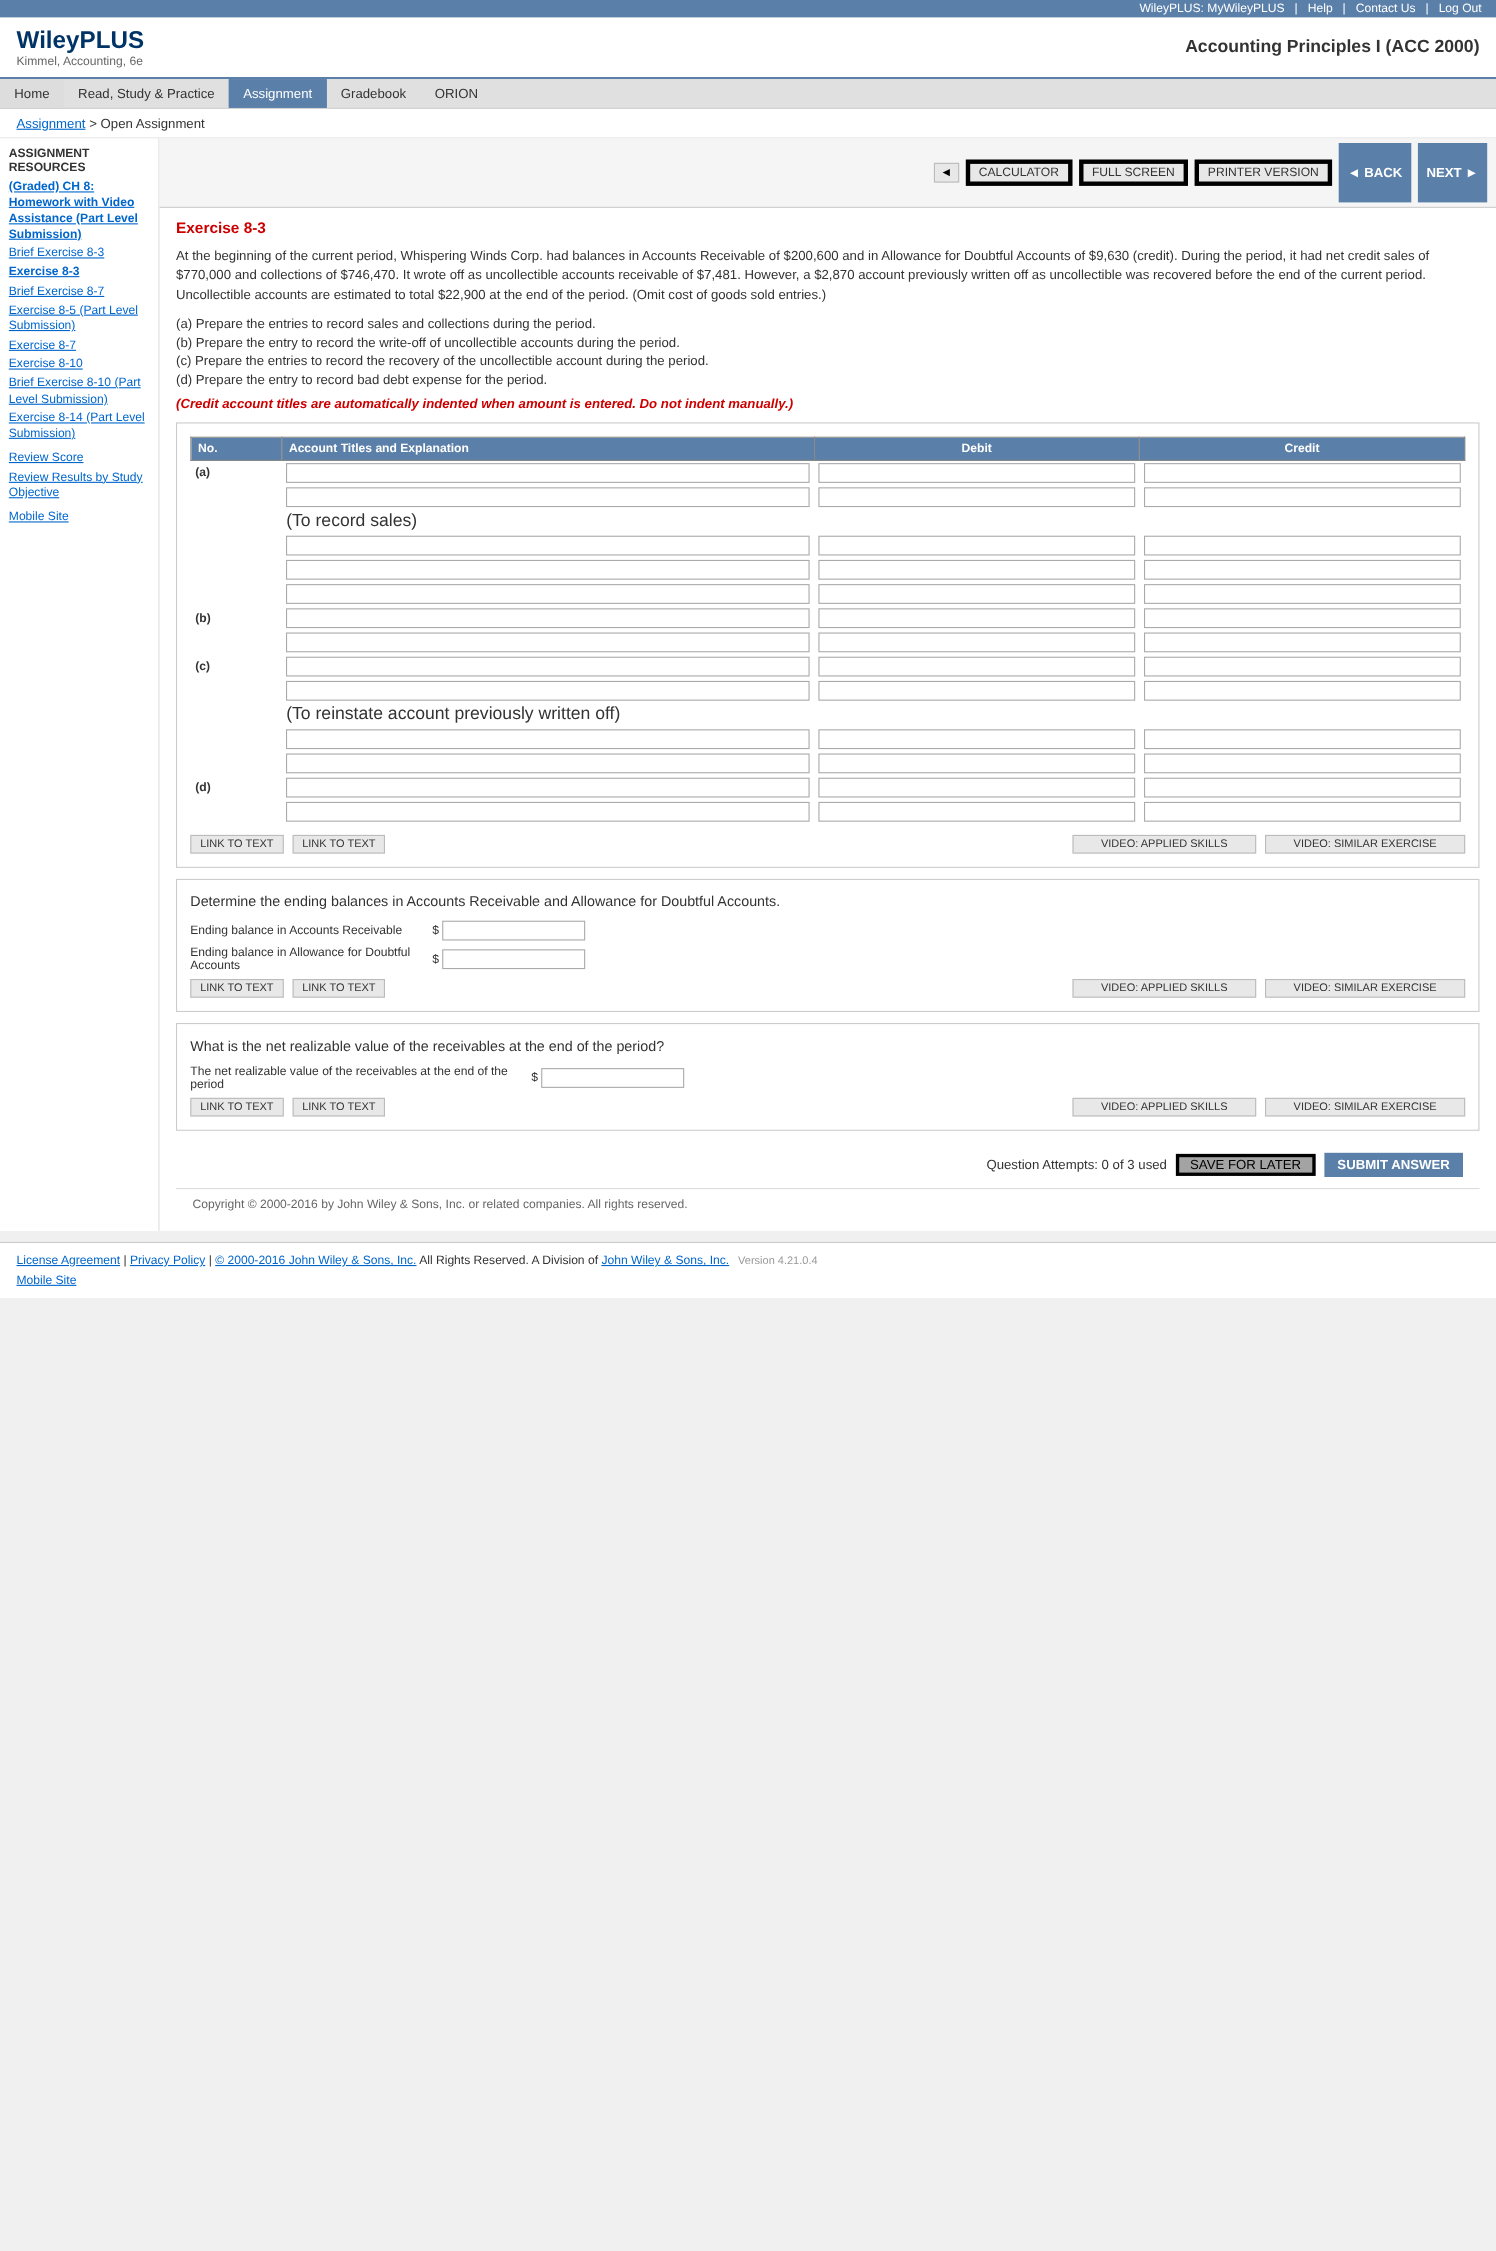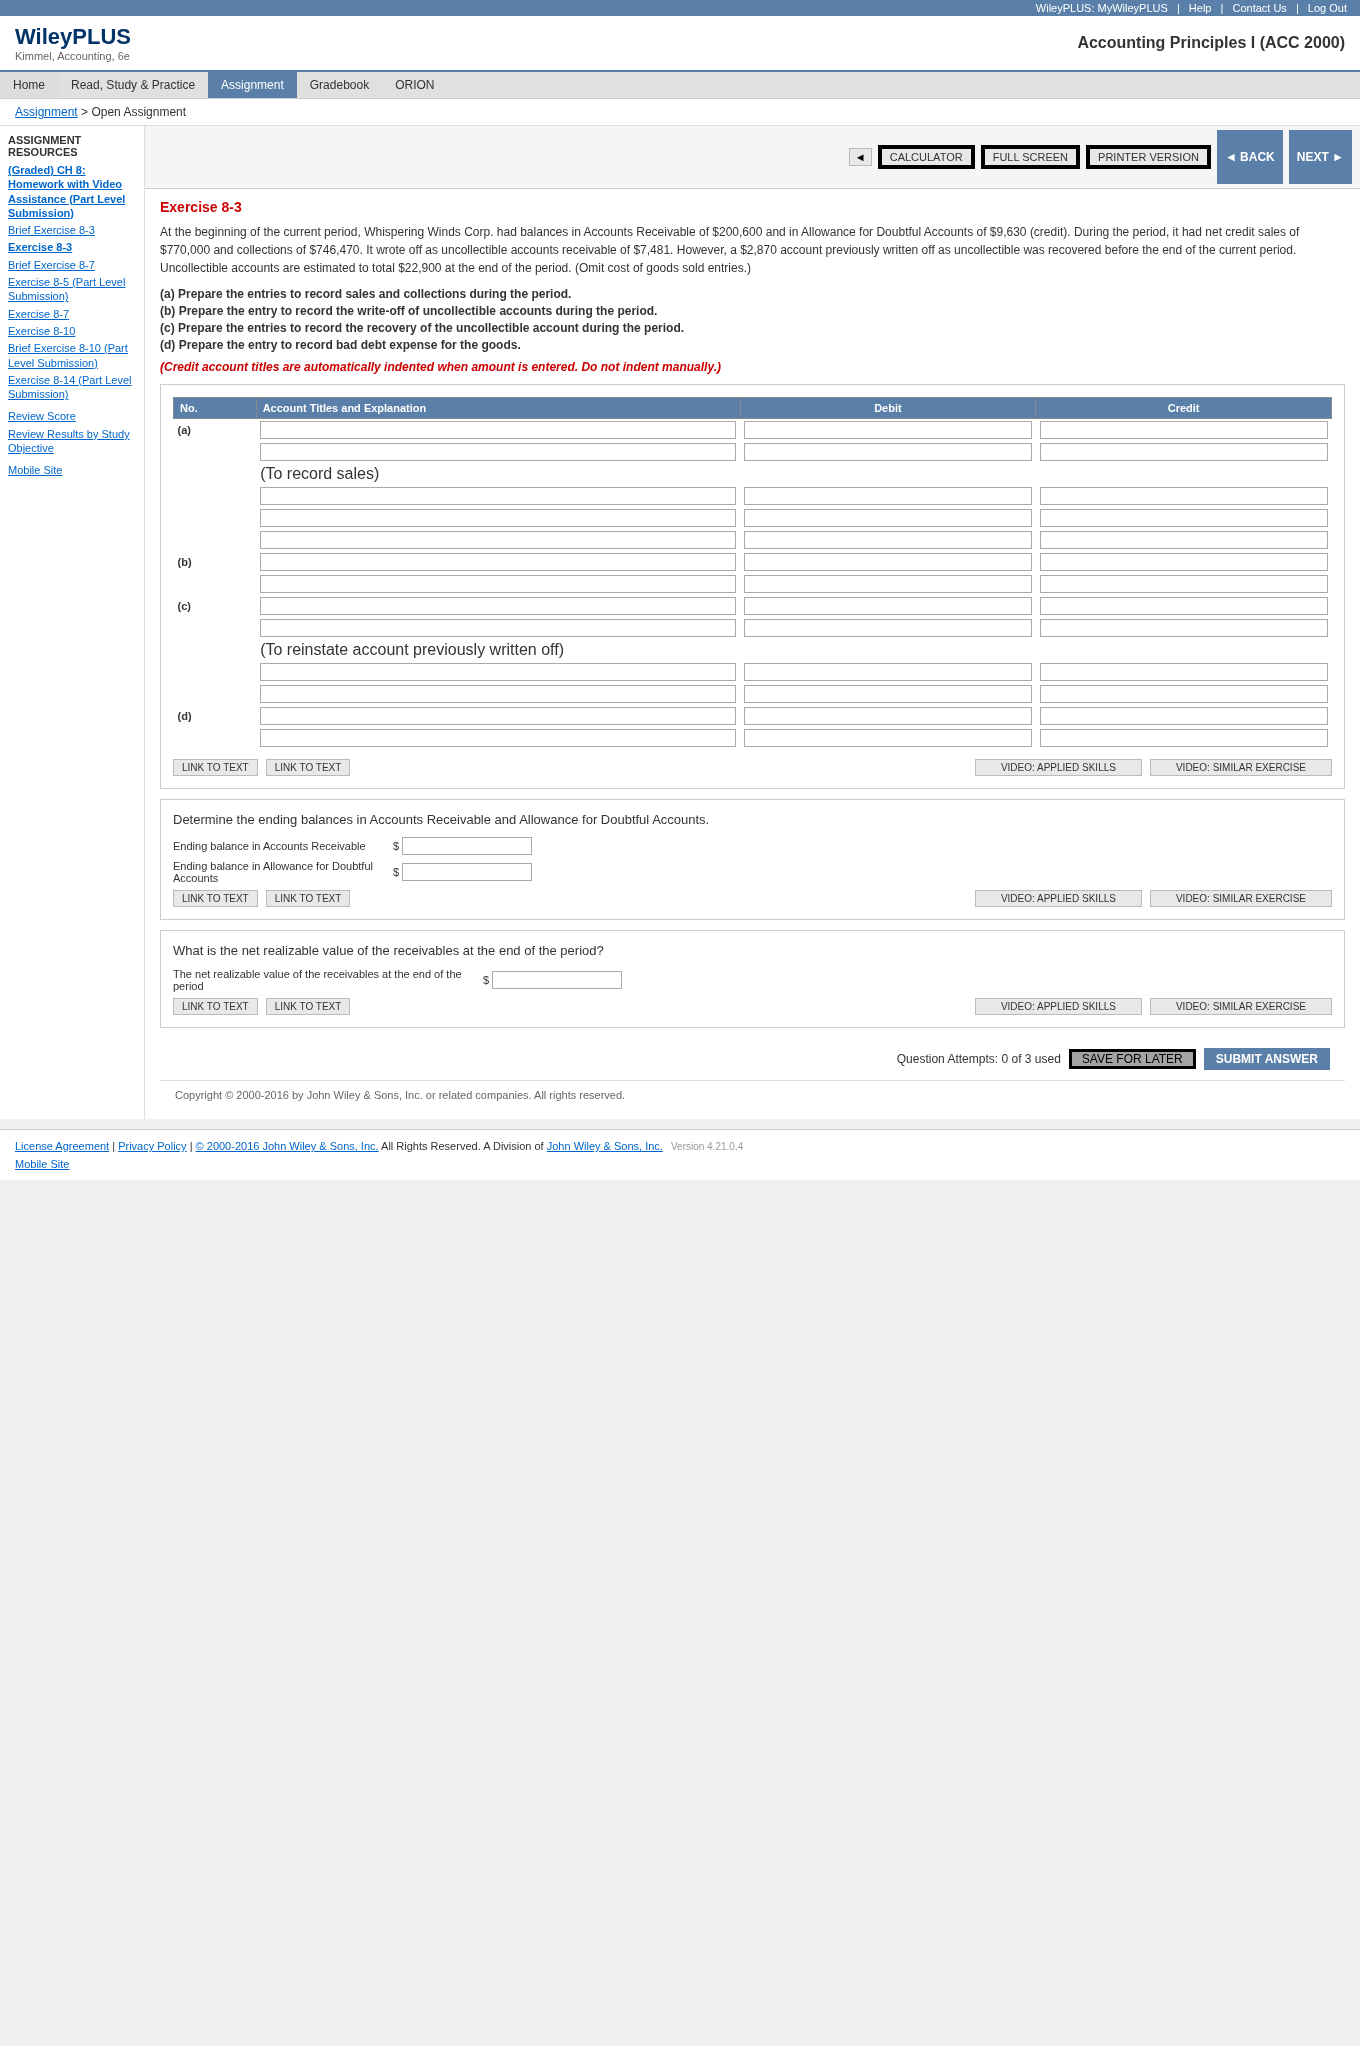--- a/index.html
+++ b/index.html
@@ -44,21 +44,21 @@
     .toolbar-btn { background: #e8e8e8; border: 4px solid #000000; padding: 2px 8px; font-size: 11px; cursor: pointer; color: #333; }
     .nav-arrow { background: #5a7fa8; color: white; border: none; padding: 20px 8px; font-size: 12px; cursor: pointer; font-weight: bold; }
     .expand-btn { background: #e8e8e8; border: 1px solid #bbb; padding: 2px 5px; font-size: 11px; cursor: pointer; }
 
     
     .exercise-content { padding: 10px 15px; }
     .exercise-title { color: #cc0000; font-size: 14px; font-weight: bold; margin-bottom: 8px; }
     .exercise-text { font-size: 12px; line-height: 1.5; margin-bottom: 10px; color: #333; }
 
     .instructions { margin-bottom: 8px; font-size: 12px; }
-    .instructions p { margin-bottom: 3px; font-weight: bold; }
+    .instructions p { margin-bottom: 3px; }
 
     .credit-note { color: #cc0000; font-style: italic; font-size: 12px; font-weight: bold; margin-bottom: 10px; }
 
     
     .journal-table { width: 100%; border-collapse: collapse; margin-bottom: 10px; font-size: 11px; }
     .journal-table th { background: #5a7fa8; color: white; padding: 4px 6px; text-align: left; border: 1px solid #888; font-size: 11px; }
     .journal-table th.center { text-align: center; }
     .journal-table td { padding: 2px 4px; border: none; vertical-align: middle; }
     .journal-table input[type="text"] { width: 100%; border: 1px solid #aaa; padding: 1px 3px; font-size: 11px; height: 18px; background: white; }
     .row-label { width: 20px; font-weight: bold; font-size: 11px; vertical-align: top; padding-top: 4px; }
@@ -173,21 +173,21 @@
 
     <div class="exercise-content">
 
       <div class="exercise-title">Exercise 8-3</div>
       <div class="exercise-text">At the beginning of the current period, Whispering Winds Corp. had balances in Accounts Receivable of $200,600 and in Allowance for Doubtful Accounts of $9,630 (credit). During the period, it had net credit sales of $770,000 and collections of $746,470. It wrote off as uncollectible accounts receivable of $7,481. However, a $2,870 account previously written off as uncollectible was recovered before the end of the current period. Uncollectible accounts are estimated to total $22,900 at the end of the period. (Omit cost of goods sold entries.)</div>
 
       <div class="instructions">
         <p>(a) Prepare the entries to record sales and collections during the period.</p>
         <p>(b) Prepare the entry to record the write-off of uncollectible accounts during the period.</p>
         <p>(c) Prepare the entries to record the recovery of the uncollectible account during the period.</p>
-        <p>(d) Prepare the entry to record bad debt expense for the goods.</p>
+        <p>(d) Prepare the entry to record bad debt expense for the period.</p>
       </div>
 
       <div class="credit-note">(Credit account titles are automatically indented when amount is entered. Do not indent manually.)</div>
 
       <div class="section-box">
         <table class="journal-table">
           <thead>
             <tr>
               <th style="width:20px">No.</th>
               <th class="account-col">Account Titles and Explanation</th>

